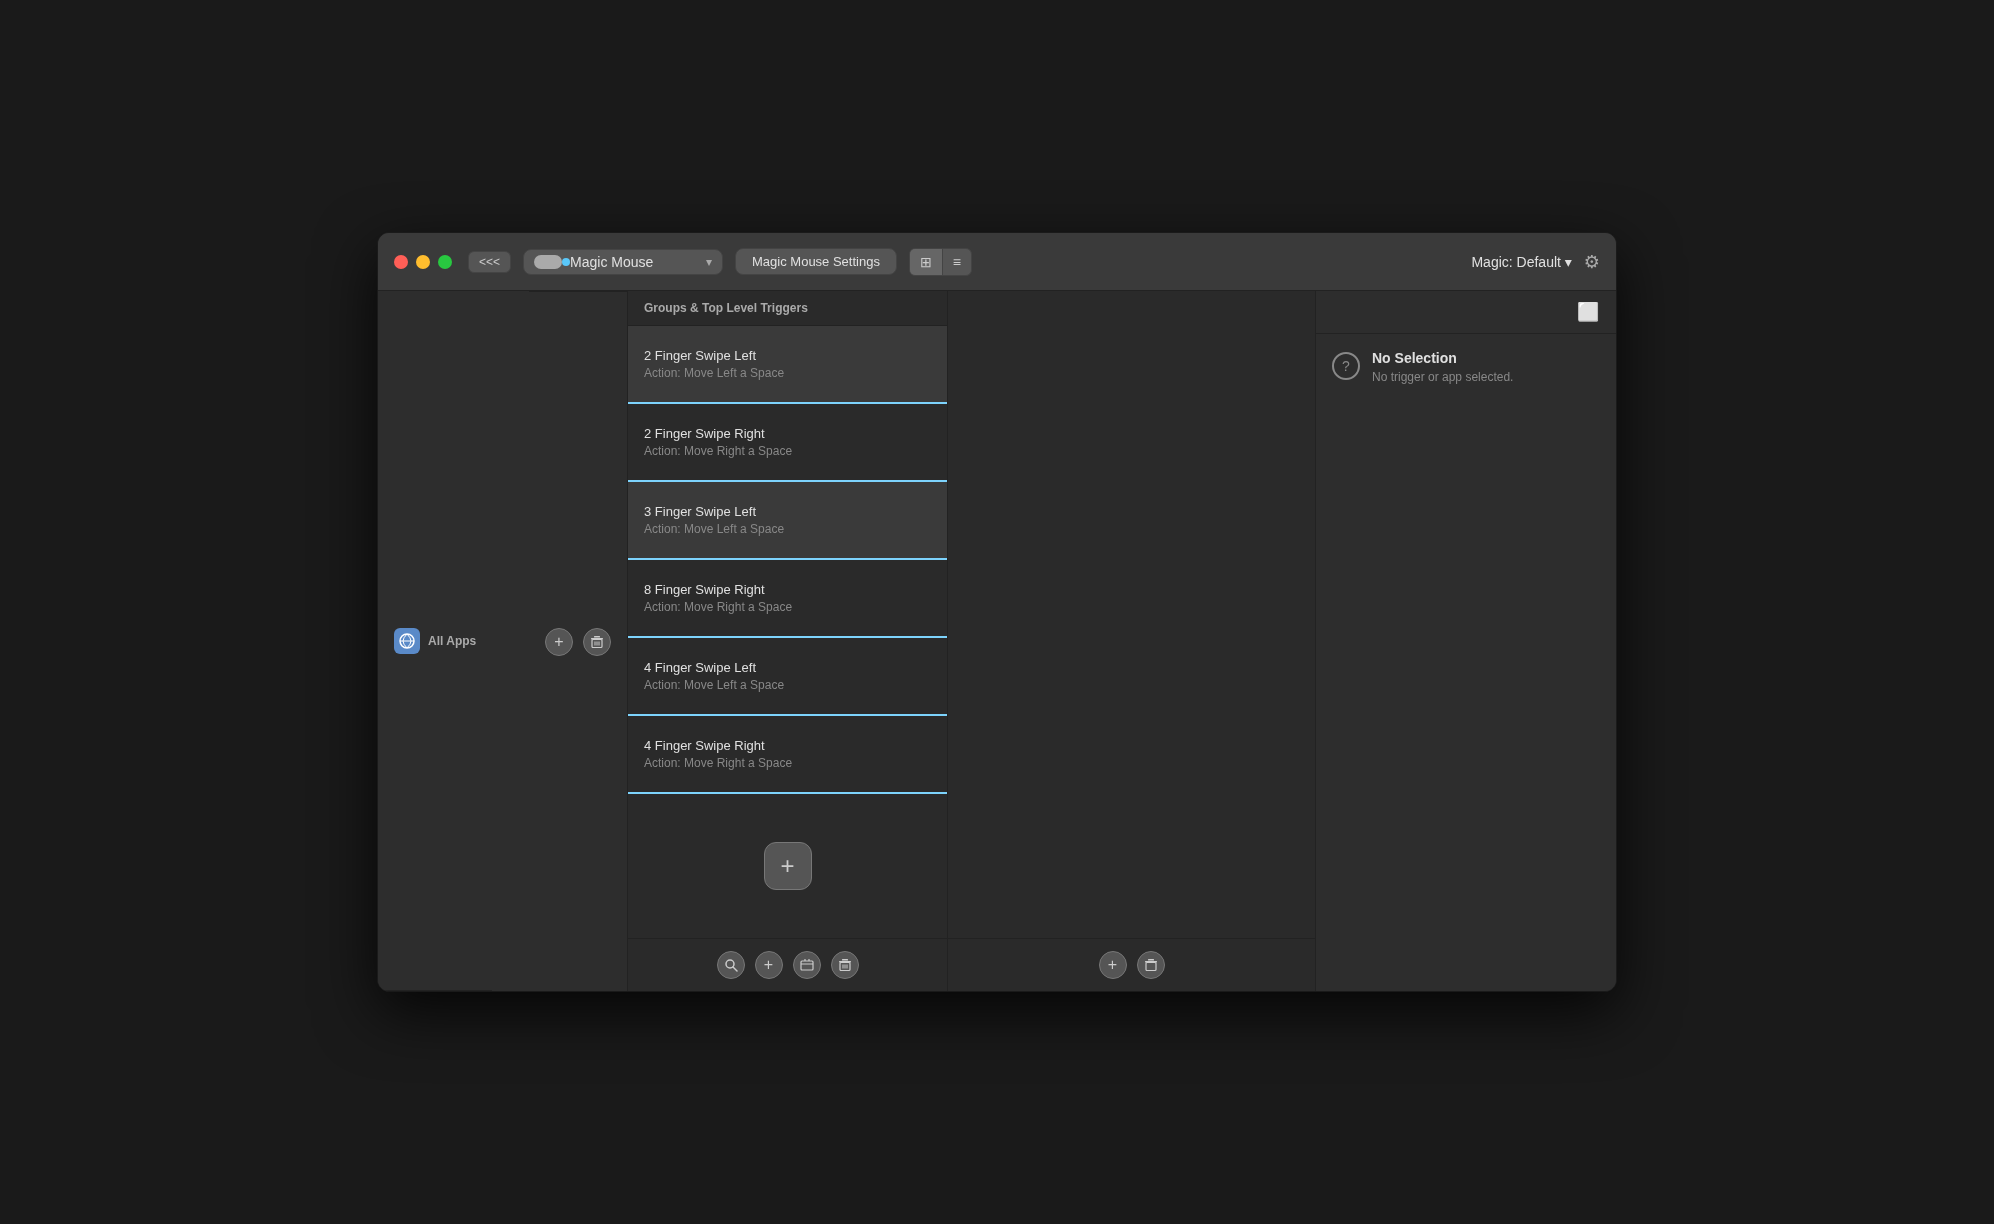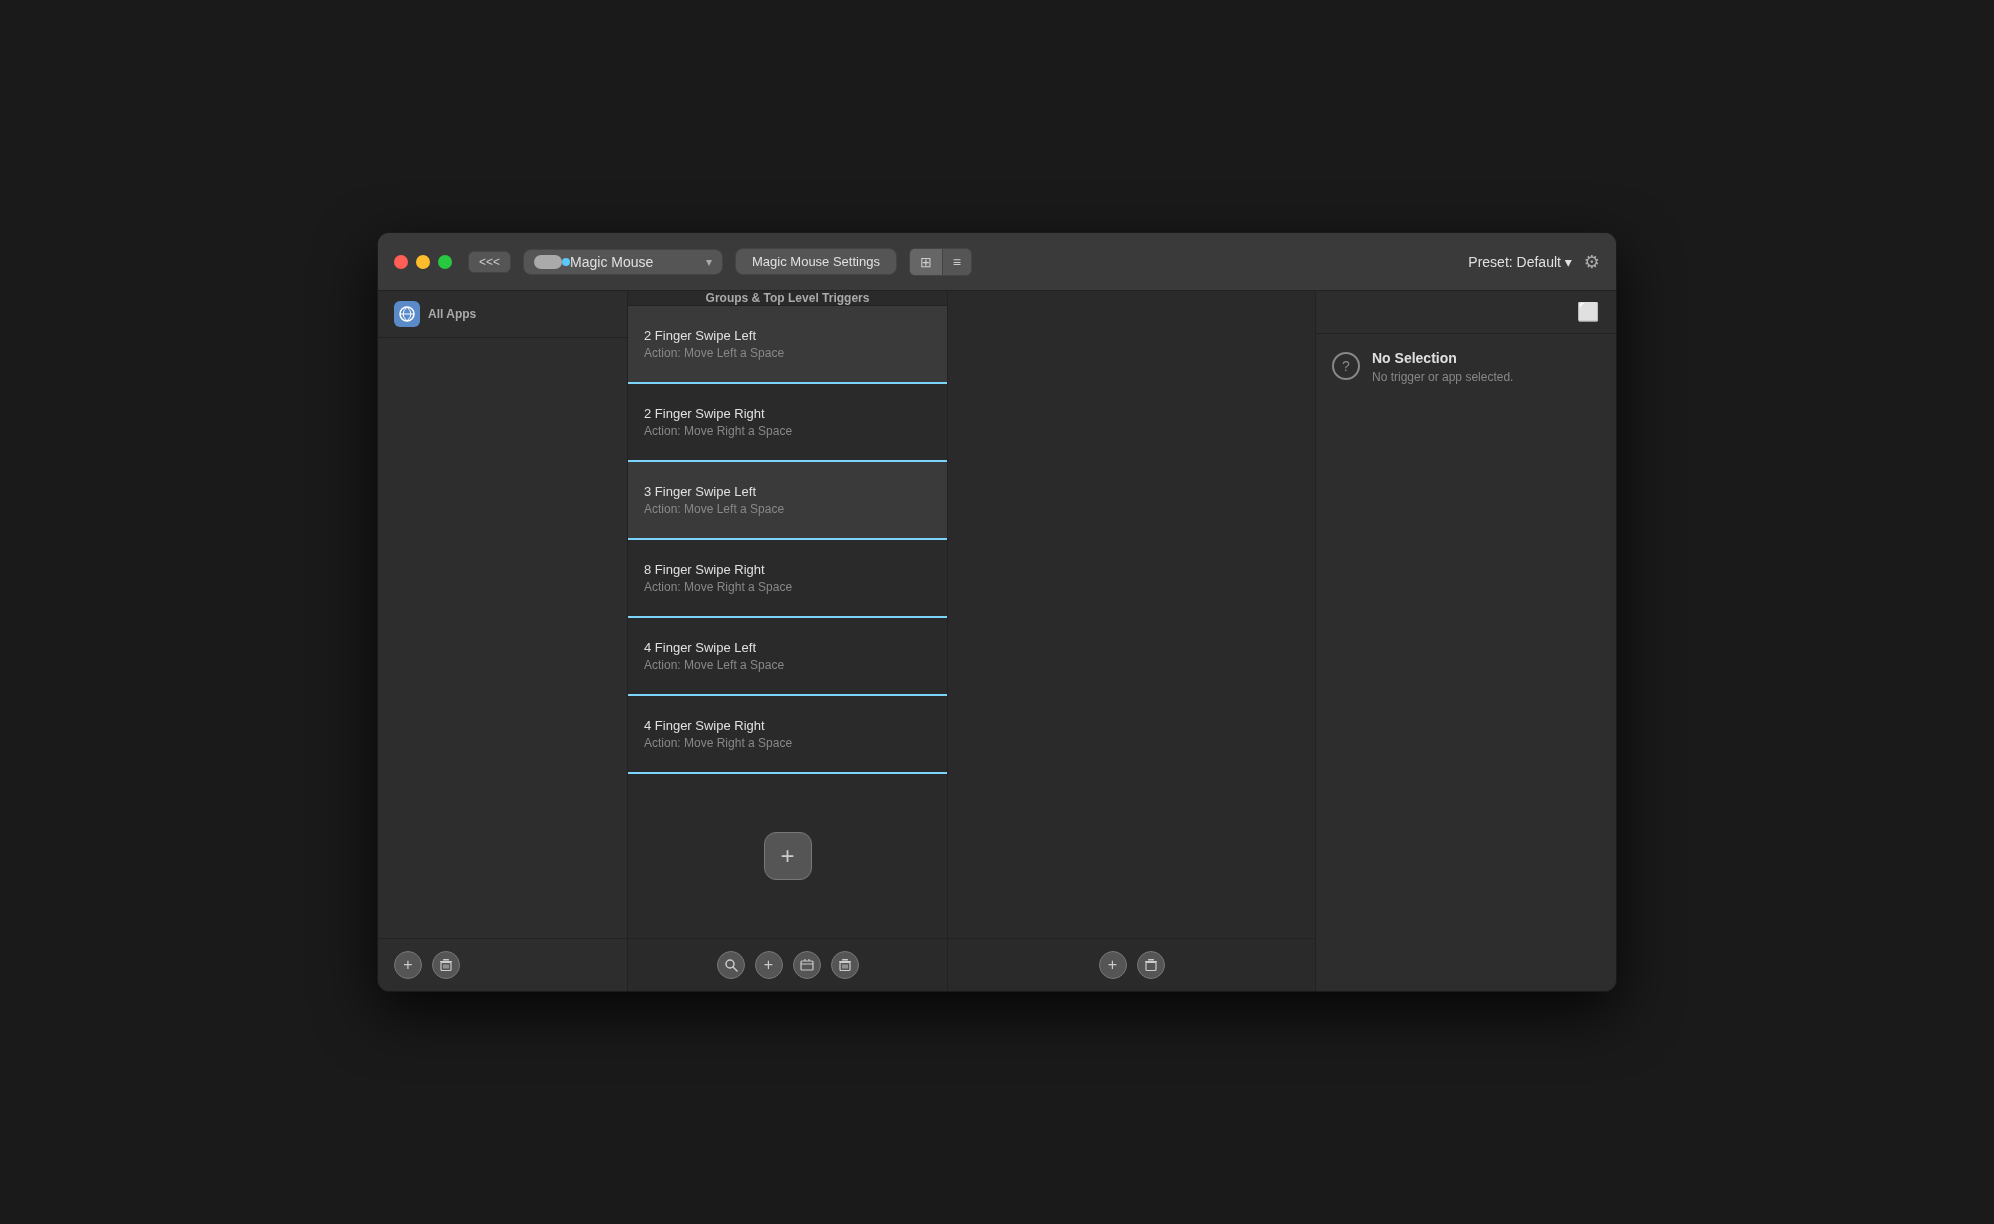--- a/index.html
+++ b/index.html
@@ -132,21 +132,21 @@
       display: flex;
       flex: 1;
       overflow: hidden;
     }
     
     .apps-panel {
       width: 250px;
       background: #2d2d2d;
       border-right: 1px solid #222;
       display: flex;
-      flex-direction: column;
+      flex-direction: row;
       flex-shrink: 0;
     }
     .apps-header {
       padding: 10px 16px;
       color: #aaa;
       font-size: 12px;
       font-weight: 600;
       border-bottom: 1px solid #222;
       display: flex;
       align-items: center;
@@ -204,26 +204,26 @@
     
     .triggers-panel {
       width: 320px;
       background: #2a2a2a;
       border-right: 1px solid #222;
       display: flex;
       flex-direction: column;
       flex-shrink: 0;
     }
     .panel-header {
-      padding: 0 16px;
+      padding: 10px 16px;
       color: #aaa;
       font-size: 12px;
       font-weight: 600;
       border-bottom: 1px solid #222;
-      text-align: center;
+      text-align: left;
     }
     .trigger-item {
       padding: 22px 16px;
       border-bottom: 2px solid #7dd3fc;
       cursor: pointer;
     }
     .trigger-item.selected { background: #3a3a3a; }
     .trigger-name {
       color: #e0e0e0;
       font-size: 13px;
@@ -358,21 +358,21 @@
 
     <button class="settings-button">Magic Mouse Settings</button>
 
     <div class="view-buttons">
       <button class="view-btn active">⊞</button>
       <button class="view-btn">≡</button>
     </div>
 
     <div class="spacer"></div>
 
-    <span class="preset-selector">Preset: Default ▾</span>
+    <span class="preset-selector">Magic: Default ▾</span>
     <button class="gear-button">⚙</button>
   </div>
 
   <div class="main-content">
 
     <div class="apps-panel">
       <div class="apps-header">
         <div class="app-icon app-icon-all">
           <svg width="16" height="16" viewBox="0 0 16 16" fill="none">
             <circle cx="8" cy="8" r="7" stroke="#fff" stroke-width="1.5"></circle>

